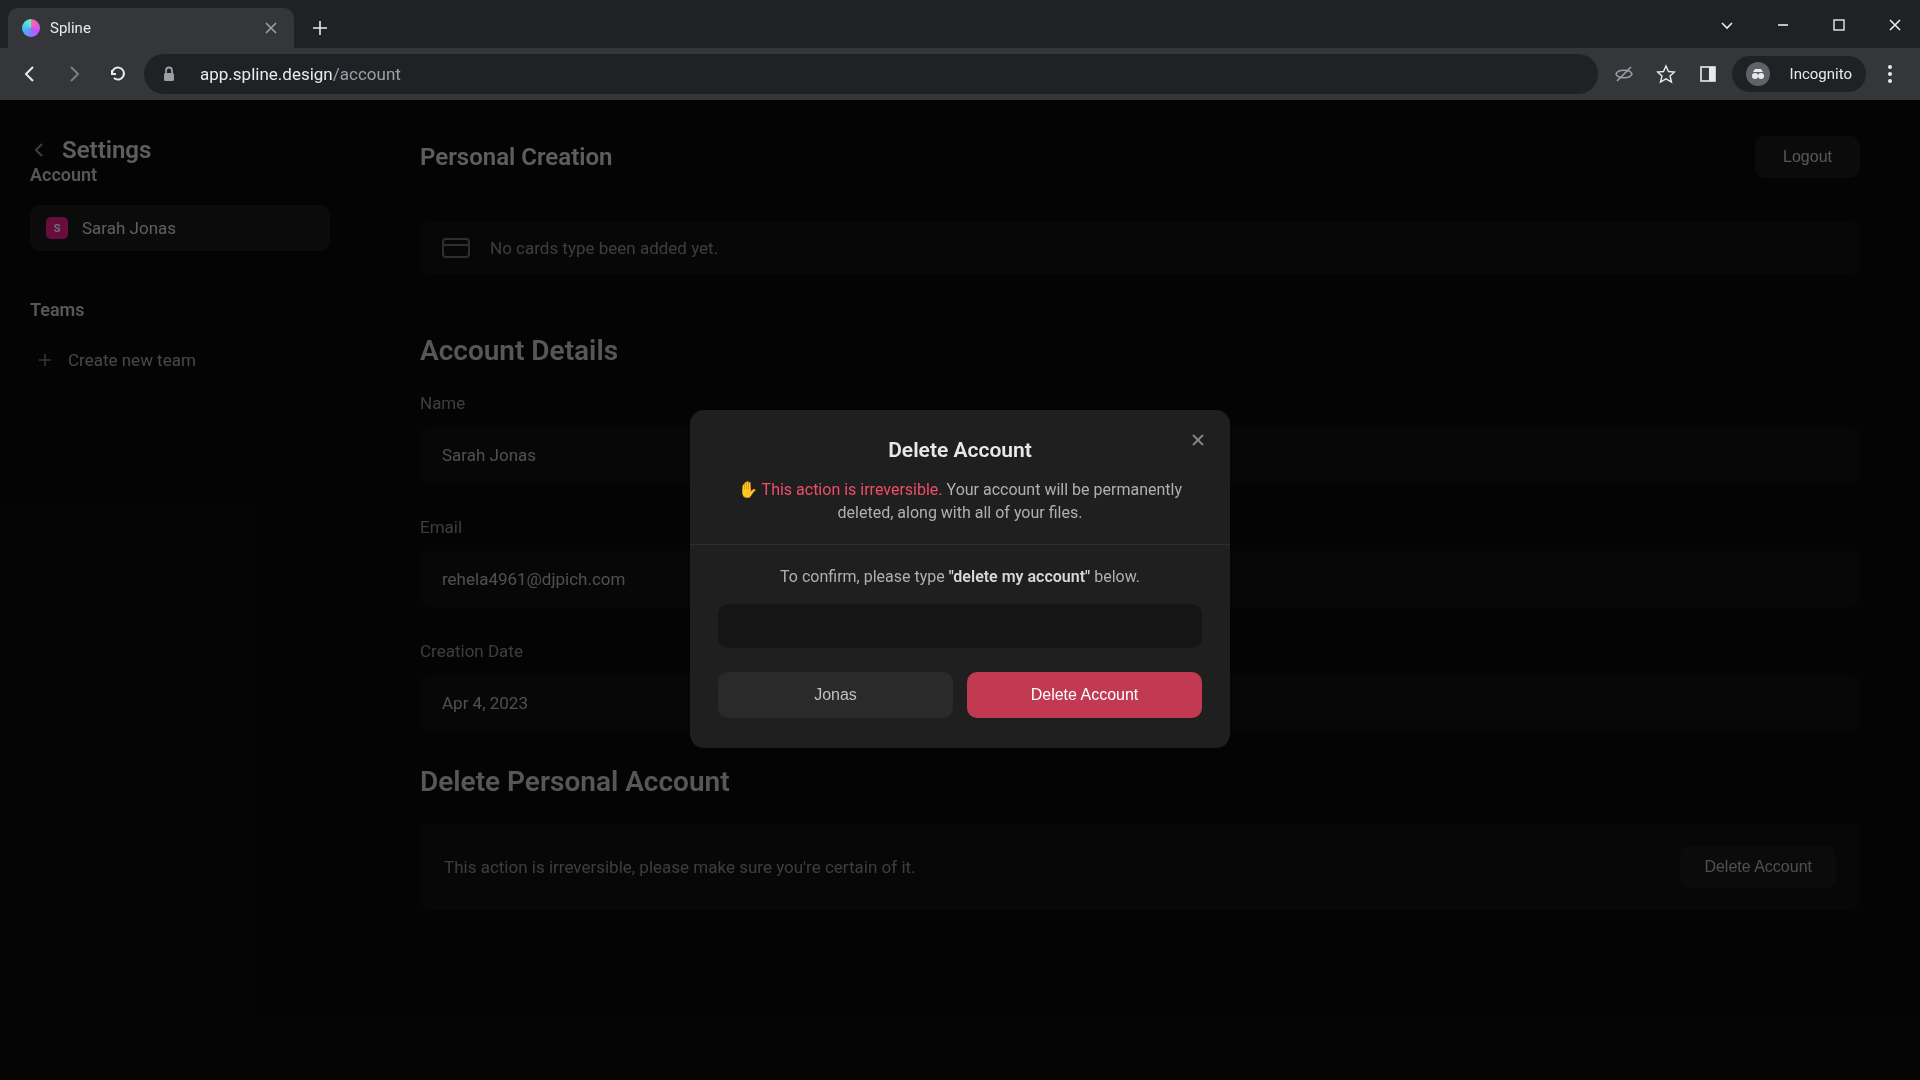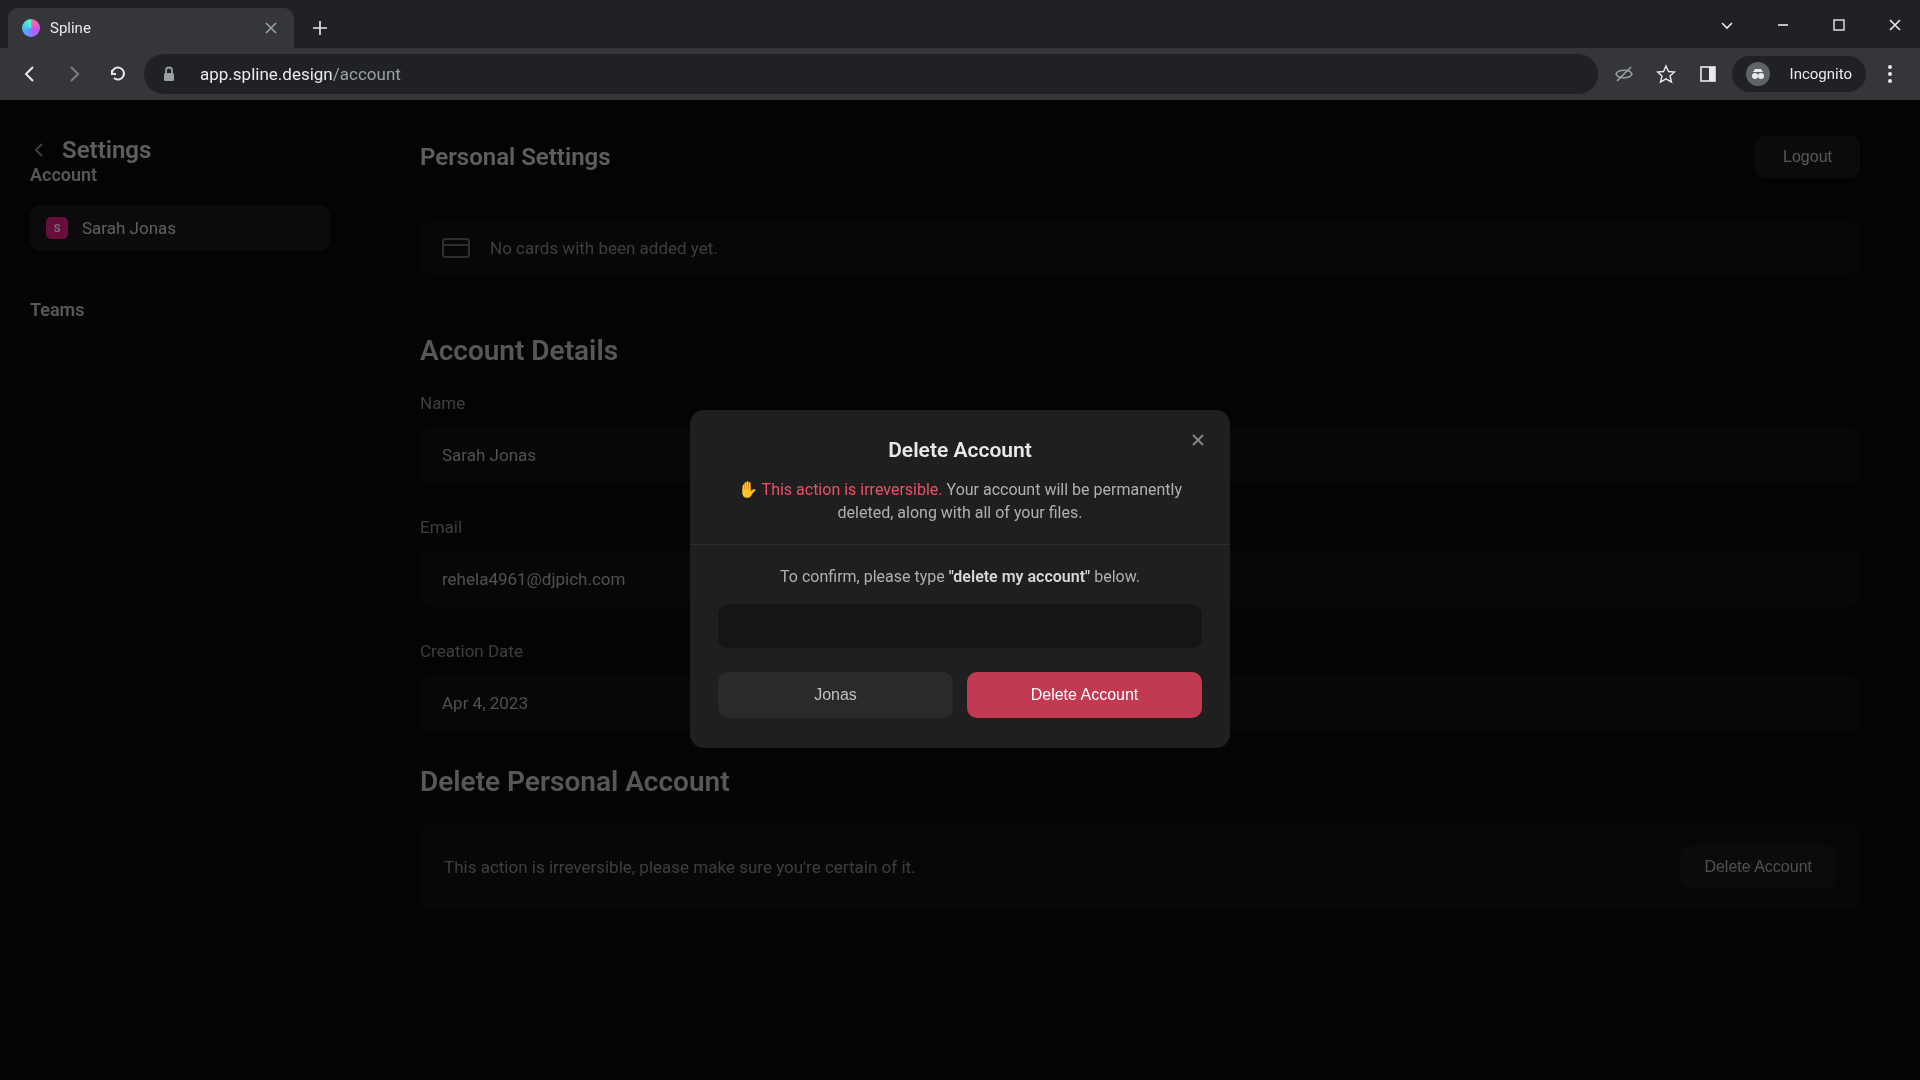--- a/index.html
+++ b/index.html
@@ -203,31 +203,39 @@
       <div class="settings-title">Settings</div>
     </div>
 
     <div class="section-label">Account</div>
     <div class="user-item">
       <div class="avatar-sq">S</div>
       <div class="user-name">Sarah Jonas</div>
     </div>
 
     <div class="section-label">Teams</div>
+    <div class="create-team">
+      <div class="plus-sm">
+        <svg width="14" height="14" viewBox="0 0 14 14">
+            <path d="M7 1 V13 M1 7 H13" stroke="#777" stroke-width="1.6"></path>
+          </svg>
+      </div>
+      <div class="create-team-label">Create new team</div>
+    </div>
   </div>
 
   <div class="main">
     <div class="main-header">
-      <div class="page-title">Personal Settings</div>
+      <div class="page-title">Personal Creation</div>
       <button class="logout-btn">Logout</button>
     </div>
 
     <div class="card-row">
       <div class="card-icon"></div>
-      <div class="no-cards">No cards with been added yet.</div>
+      <div class="no-cards">No cards type been added yet.</div>
     </div>
 
     <div class="section-title">Account Details</div>
 
     <div class="field-label">Name</div>
     <div class="field-value">Sarah Jonas</div>
 
     <div class="field-label">Email</div>
     <div class="field-value">rehela4961@djpich.com</div>
 

